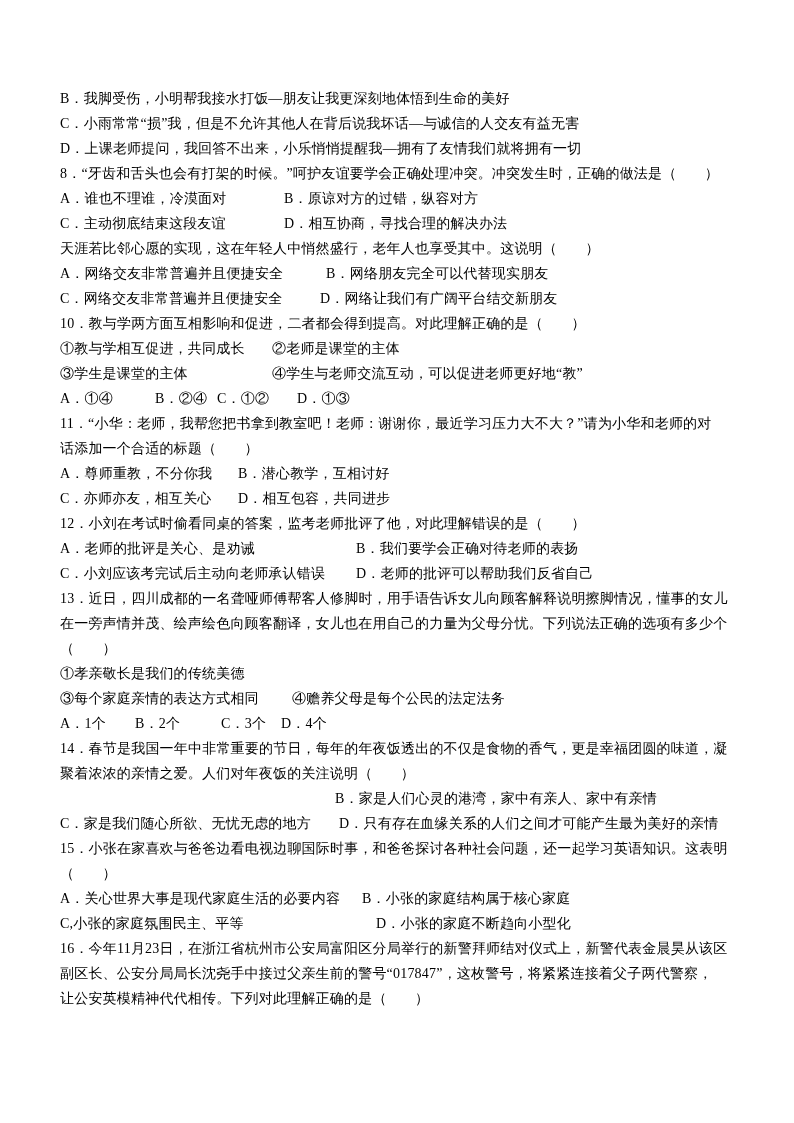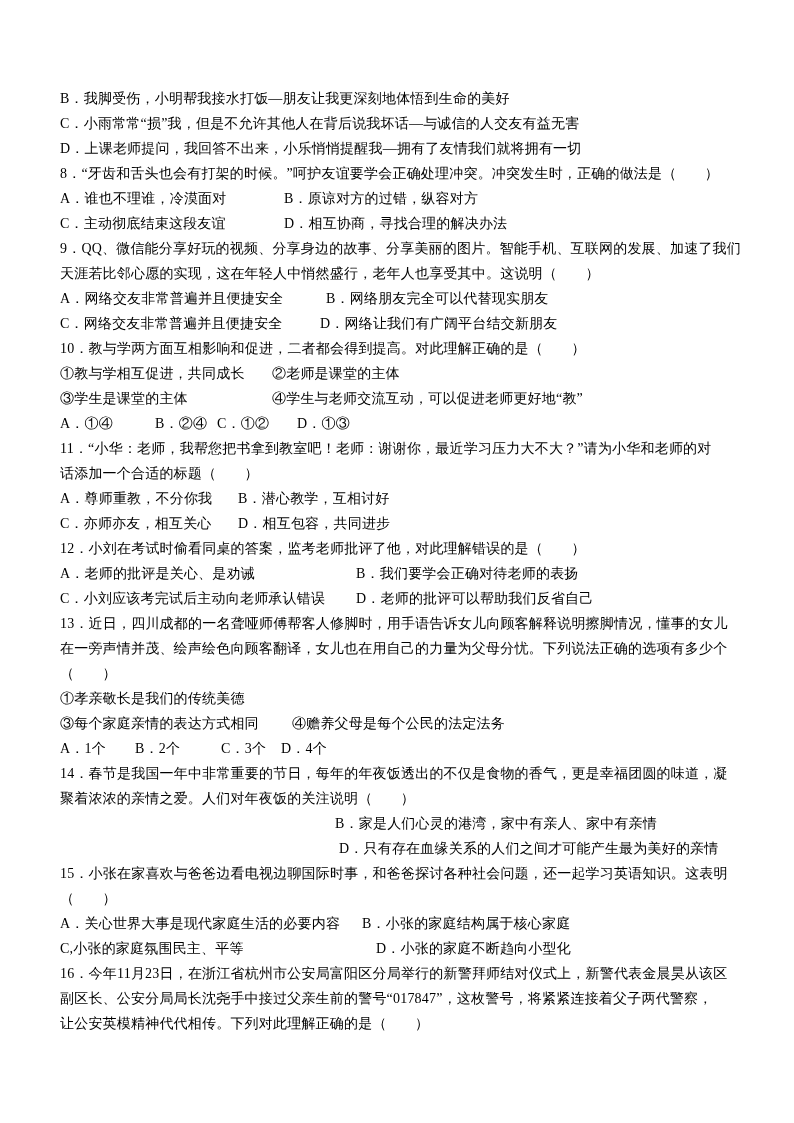--- a/index.html
+++ b/index.html
@@ -43,21 +43,20 @@
 <body>
 
 <div class="page">
   <div class="doc-body">
       <div class="line"><span>B．我脚受伤，小明帮我接水打饭—朋友让我更深刻地体悟到生命的美好</span></div>
       <div class="line"><span>C．小雨常常“损”我，但是不允许其他人在背后说我坏话—与诚信的人交友有益无害</span></div>
       <div class="line"><span>D．上课老师提问，我回答不出来，小乐悄悄提醒我—拥有了友情我们就将拥有一切</span></div>
       <div class="line"><span>8．“牙齿和舌头也会有打架的时候。”呵护友谊要学会正确处理冲突。冲突发生时，正确的做法是（　　）</span></div>
       <div class="line"><span>A．谁也不理谁，冷漠面对</span><span class="col" style="left: 224px;">B．原谅对方的过错，纵容对方</span></div>
       <div class="line"><span>C．主动彻底结束这段友谊</span><span class="col" style="left: 224px;">D．相互协商，寻找合理的解决办法</span></div>
-      <div class="line full"><span>9．QQ、微信能分享好玩的视频、分享身边的故事、分享美丽的图片。智能手机、互联网的发展、加速了我们</span></div>
       <div class="line"><span>天涯若比邻心愿的实现，这在年轻人中悄然盛行，老年人也享受其中。这说明（　　）</span></div>
       <div class="line"><span>A．网络交友非常普遍并且便捷安全</span><span class="col" style="left: 266px;">B．网络朋友完全可以代替现实朋友</span></div>
       <div class="line"><span>C．网络交友非常普遍并且便捷安全</span><span class="col" style="left: 260px;">D．网络让我们有广阔平台结交新朋友</span></div>
       <div class="line"><span>10．教与学两方面互相影响和促进，二者都会得到提高。对此理解正确的是（　　）</span></div>
       <div class="line"><span>①教与学相互促进，共同成长</span><span class="col" style="left: 212px;">②老师是课堂的主体</span></div>
       <div class="line"><span>③学生是课堂的主体</span><span class="col" style="left: 212px;">④学生与老师交流互动，可以促进老师更好地“教”</span></div>
       <div class="line"><span>A．①④</span><span class="col" style="left: 80px; margin-left: 15px;">B．②④</span><span class="col" style="left: 157px;">C．①②</span><span class="col" style="left: 237px;">D．①③</span></div>
       <div class="line full"><span>11．“小华：老师，我帮您把书拿到教室吧！老师：谢谢你，最近学习压力大不大？”请为小华和老师的对</span></div>
       <div class="line"><span>话添加一个合适的标题（　　）</span></div>
       <div class="line"><span>A．尊师重教，不分你我</span><span class="col" style="left: 178px;">B．潜心教学，互相讨好</span></div>
@@ -67,21 +66,21 @@
       <div class="line"><span>C．小刘应该考完试后主动向老师承认错误</span><span class="col" style="left: 296px;">D．老师的批评可以帮助我们反省自己</span></div>
       <div class="line full"><span>13．近日，四川成都的一名聋哑师傅帮客人修脚时，用手语告诉女儿向顾客解释说明擦脚情况，懂事的女儿</span></div>
       <div class="line full"><span>在一旁声情并茂、绘声绘色向顾客翻译，女儿也在用自己的力量为父母分忧。下列说法正确的选项有多少个</span></div>
       <div class="line"><span>（　　）</span></div>
       <div class="line"><span>①孝亲敬长是我们的传统美德</span></div>
       <div class="line"><span>③每个家庭亲情的表达方式相同</span><span class="col" style="left: 232px;">④赡养父母是每个公民的法定法务</span></div>
       <div class="line"><span>A．1个</span><span class="col" style="left: 75px;">B．2个</span><span class="col" style="left: 161px;">C．3个</span><span class="col" style="left: 221px;">D．4个</span></div>
       <div class="line full"><span>14．春节是我国一年中非常重要的节日，每年的年夜饭透出的不仅是食物的香气，更是幸福团圆的味道，凝</span></div>
       <div class="line"><span>聚着浓浓的亲情之爱。人们对年夜饭的关注说明（　　）</span></div>
       <div class="line"><span class="col" style="left: 275px;">B．家是人们心灵的港湾，家中有亲人、家中有亲情</span></div>
-      <div class="line"><span class="col" style="left: 279px;">D．只有存在血缘关系的人们之间才可能产生最为美好的亲情</span></div>
+      <div class="line"><span>C．家是我们随心所欲、无忧无虑的地方</span><span class="col" style="left: 279px;">D．只有存在血缘关系的人们之间才可能产生最为美好的亲情</span></div>
       <div class="line full"><span>15．小张在家喜欢与爸爸边看电视边聊国际时事，和爸爸探讨各种社会问题，还一起学习英语知识。这表明</span></div>
       <div class="line"><span>（　　）</span></div>
       <div class="line"><span>A．关心世界大事是现代家庭生活的必要内容</span><span class="col" style="left: 302px;">B．小张的家庭结构属于核心家庭</span></div>
       <div class="line"><span>C,小张的家庭氛围民主、平等</span><span class="col" style="left: 302px; margin-left: 14px;">D．小张的家庭不断趋向小型化</span></div>
       <div class="line full"><span>16．今年11月23日，在浙江省杭州市公安局富阳区分局举行的新警拜师结对仪式上，新警代表金晨昊从该区</span></div>
       <div class="line full"><span>副区长、公安分局局长沈尧手中接过父亲生前的警号“017847”，这枚警号，将紧紧连接着父子两代警察，</span></div>
       <div class="line"><span>让公安英模精神代代相传。下列对此理解正确的是（　　）</span></div>
     </div>
 </div>
 

